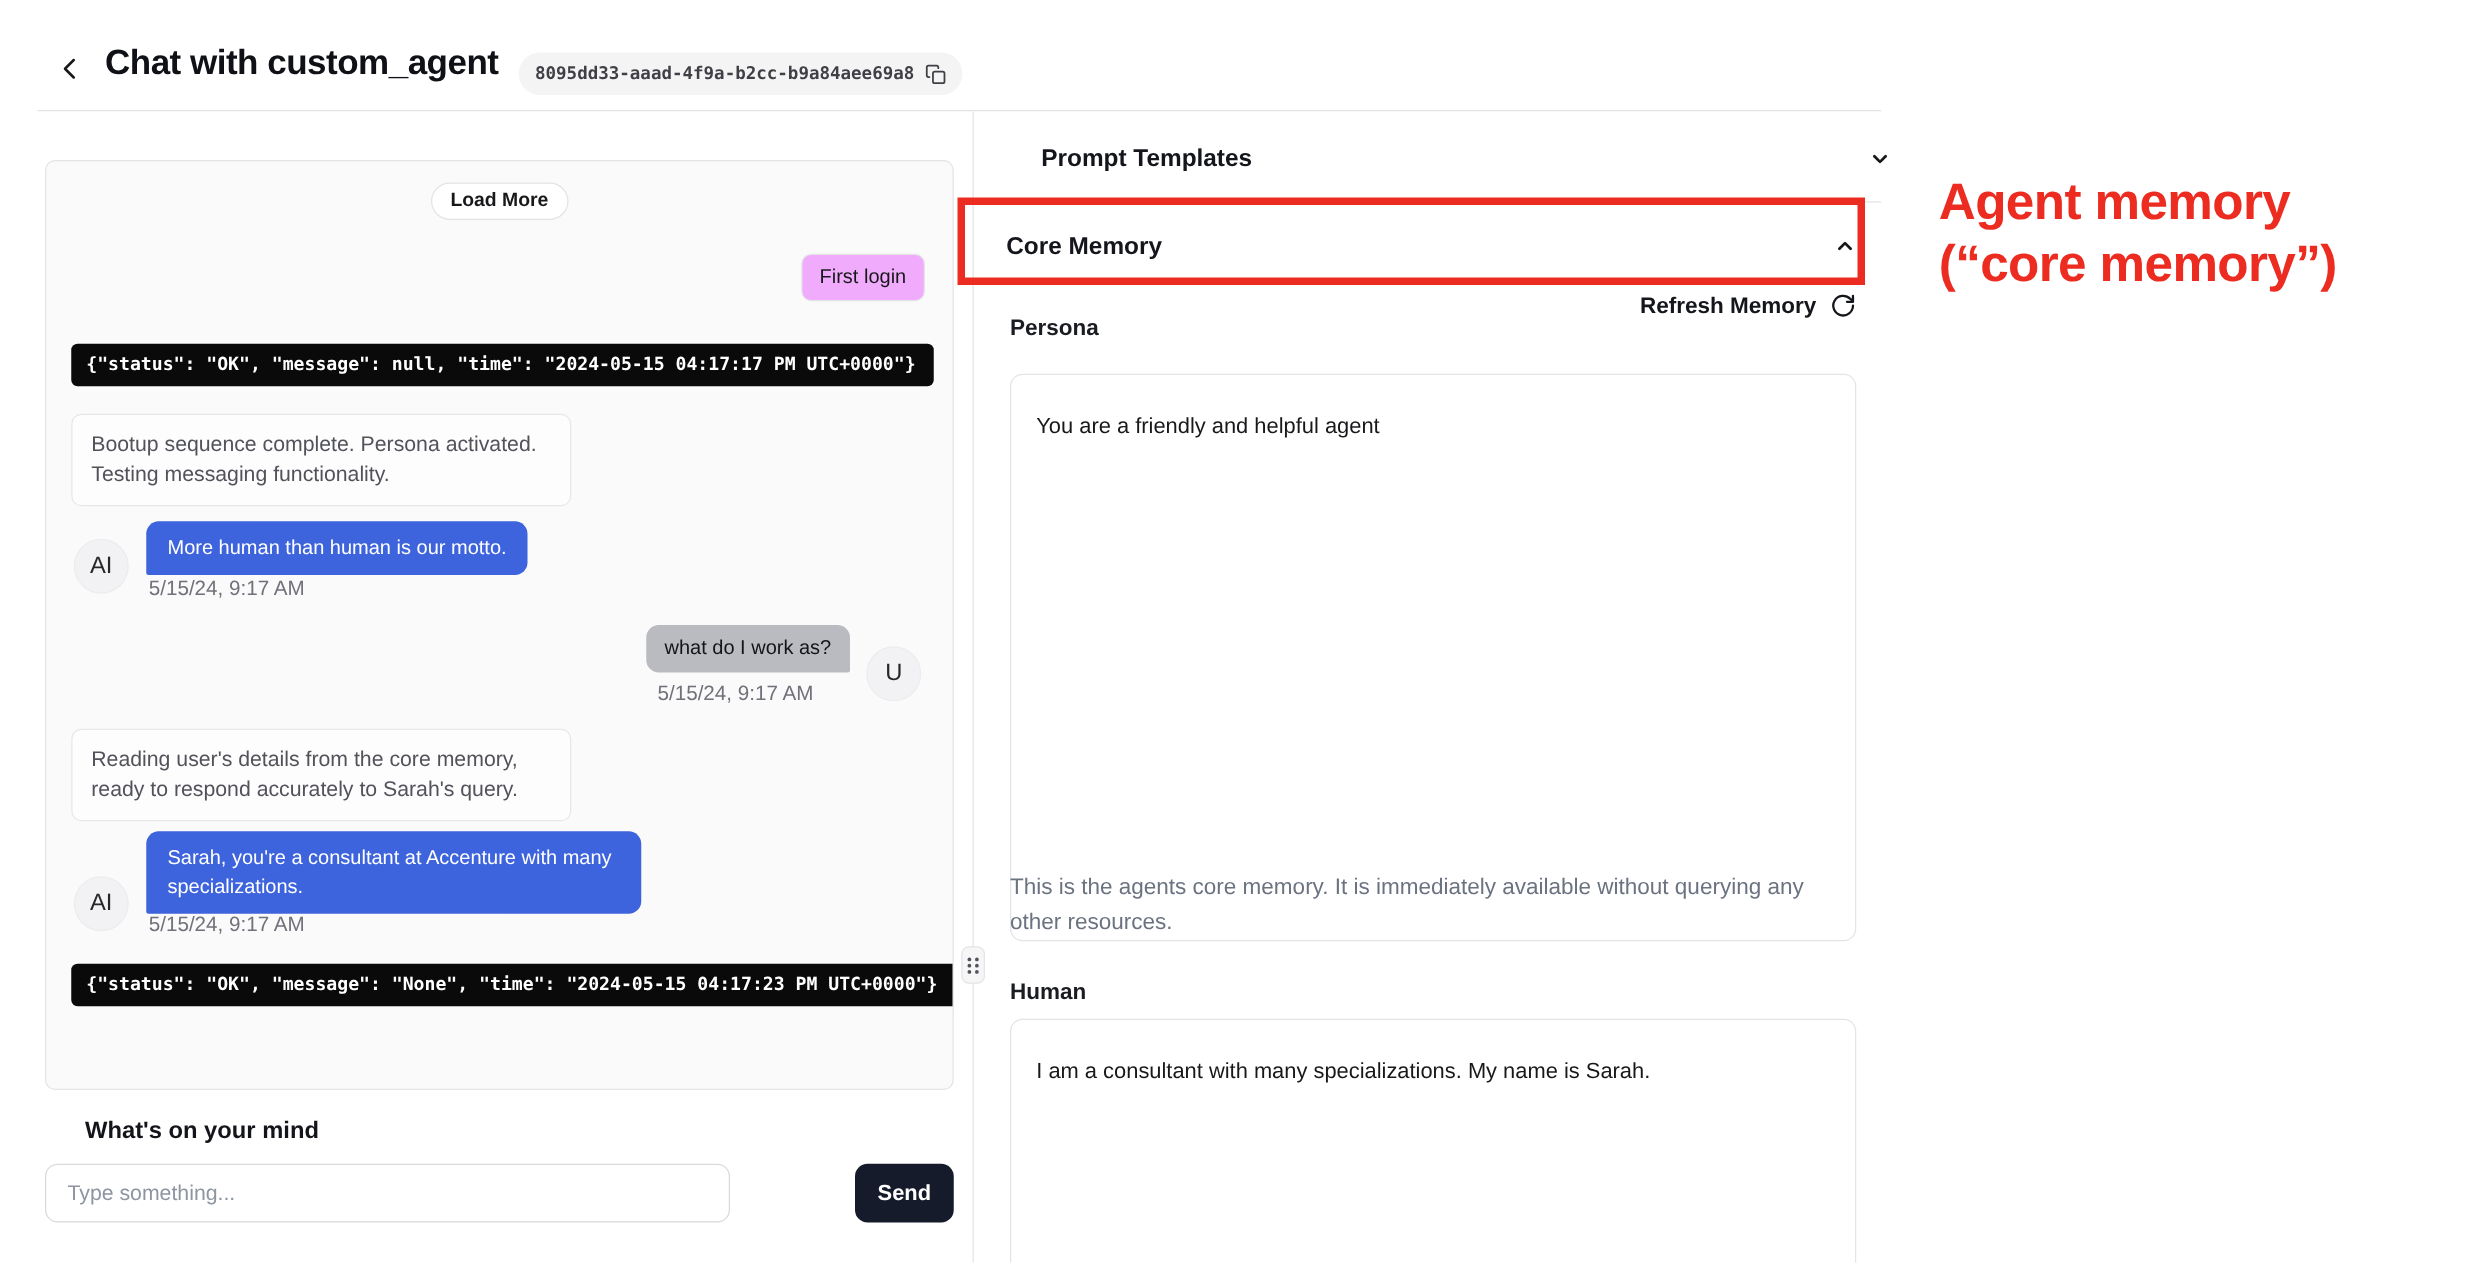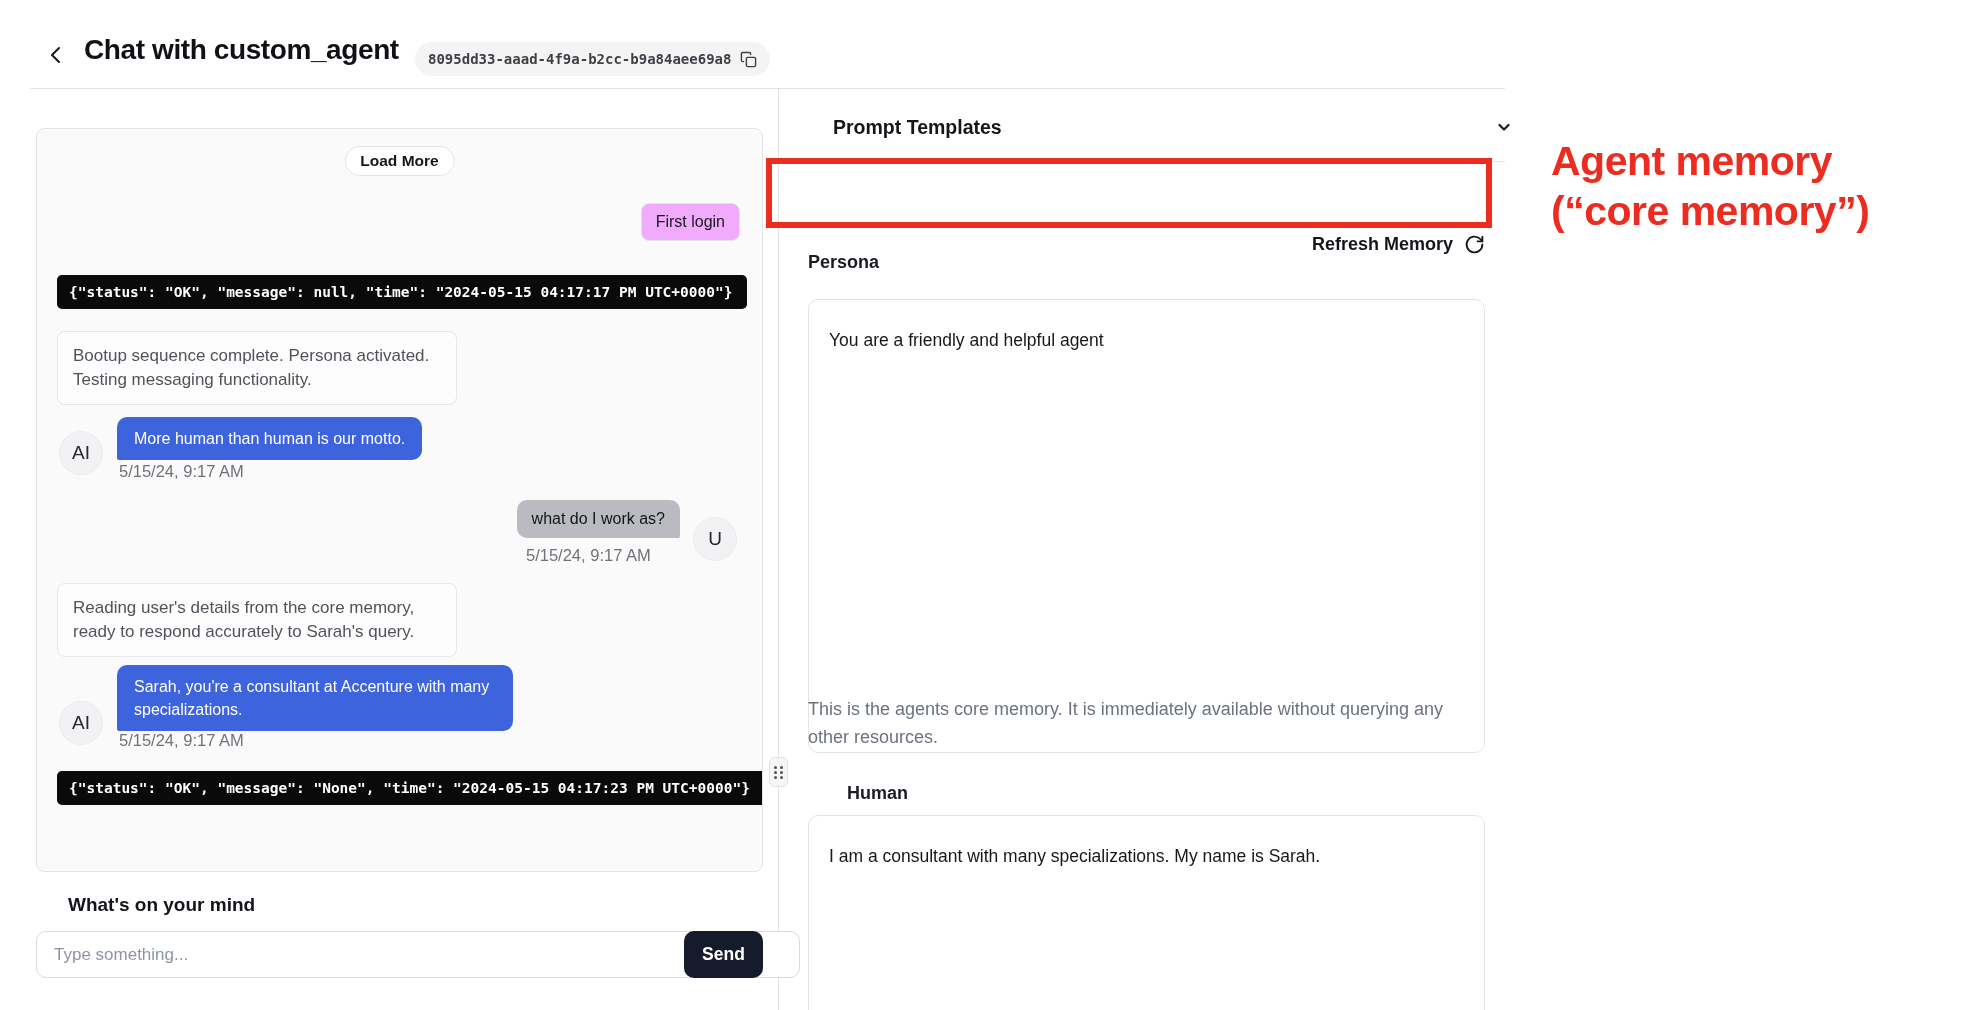--- a/index.html
+++ b/index.html
@@ -47,41 +47,41 @@
                border-radius:10px 10px 10px 2px; line-height:1.45; }
   .bubble-ai-1 { left:80px; top:288px; white-space:nowrap; }
   .bubble-ai-2 { left:80px; top:536px; max-width:396px; }
   .bubble-user { background:#b9bbc1; color:#141418; font-size:16px; padding:10px 15px;
                  border-radius:10px 10px 2px 10px; right:82px; top:371px; white-space:nowrap; }
   .ts { font-size:16.5px; color:#71717a; }
   .ts-1 { left:82px; top:333px; } .ts-2 { left:489px; top:417px; } .ts-3 { left:82px; top:602px; }
 
   
   .composer-heading { left:36px; top:894px; font-size:19px; font-weight:700; color:#14151a;margin-left:32px; }
-  .composer-input { left:36px; top:931px; width:764px; height:47px; border:1px solid #d9d9de;
+  .composer-input { left:36px; top:931px; width:548px; height:47px; border:1px solid #d9d9de;
                     border-radius:10px; padding:0 17px; font-size:17px; color:#18181b; background:#fff;
                     font-family:"Liberation Sans", sans-serif; outline:none; }
   .composer-input::placeholder { color:#8e95a1; }
   .send-btn { left:684px; top:931px; width:79px; height:47px; background:#161b2c; color:#fff; border:none;
               border-radius:10px; font-size:17.5px; font-weight:700; cursor:pointer;
               font-family:"Liberation Sans", sans-serif; }
 
   
   .section-row { left:805px; width:680px; height:44px; display:flex; align-items:center;
                  justify-content:space-between; cursor:pointer; background:none; border:none; }
   .row-prompt { top:105px;margin-left:28px; } .row-core { top:175px; }
   .section-label { font-size:19.5px; font-weight:700; color:#14161c; }
   .section-divider { left:782px; top:161px; width:723px; height:1px; background:#e4e4e7; }
   .red-box { left:766px; top:158px; width:726px; height:70px; border:6px solid #ec2c20; pointer-events:none; }
   .refresh-row { left:805px; top:234px; width:680px; display:flex; justify-content:flex-end;
                  align-items:center; gap:11px; cursor:pointer; background:none; border:none; }
   .refresh-label { font-size:18px; font-weight:700; color:#14161c; }
   .field-label { font-size:18px; font-weight:700; color:#1a1c22; }
   .persona-label { left:808px; top:252px; }
-  .human-label { left:808px; top:783px;margin-left:39px; }
+  .human-label { left:808px; top:783px; }
   .memory-textarea { left:808px; width:677px; border:1px solid #e4e4e7; border-radius:10px;
                      padding:28px 20px; font-size:17.5px; color:#18181b; line-height:1.4;
                      font-family:"Liberation Sans", sans-serif; resize:none; background:#fff; outline:none; }
   .persona-textarea { top:299px; height:454px; }
   .human-textarea { top:815px; height:250px; }
   .helper-text { left:808px; top:696px; width:648px; font-size:18px; color:#6b7280; line-height:1.55; }
 
   
   .annotation { left:1551px; top:136px; width:430px; font-size:41px; font-weight:800;
                 color:#ec2c20; line-height:1.22; letter-spacing:-0.5px; }
@@ -162,20 +162,28 @@
   <button class="abs section-row row-prompt">
     <span class="section-label">Prompt Templates</span>
     <span>
       <svg width="18" height="18" viewBox="0 0 18 18" fill="none" stroke="#18181b" stroke-width="2.2" stroke-linecap="round" stroke-linejoin="round">
           <polyline points="4.5,7 9,11.5 13.5,7"></polyline>
         </svg>
     </span>
   </button>
   <div class="abs section-divider"></div>
 
+  <button class="abs section-row row-core">
+    <span class="section-label">Core Memory</span>
+    <span>
+      <svg width="18" height="18" viewBox="0 0 18 18" fill="none" stroke="#18181b" stroke-width="2.2" stroke-linecap="round" stroke-linejoin="round">
+          <polyline points="4.5,11 9,6.5 13.5,11"></polyline>
+        </svg>
+    </span>
+  </button>
   <div class="abs red-box"></div>
 
   <button class="abs refresh-row">
     <span class="refresh-label">Refresh Memory</span>
     <span>
       <svg width="21" height="21" viewBox="0 0 24 24" fill="none" stroke="#14161c" stroke-width="2.1" stroke-linecap="round" stroke-linejoin="round">
           <path d="M21 12a9 9 0 1 1-2.64-6.36L21 8"></path>
           <polyline points="21,3 21,8.5 15.5,8.5"></polyline>
         </svg>
     </span>

